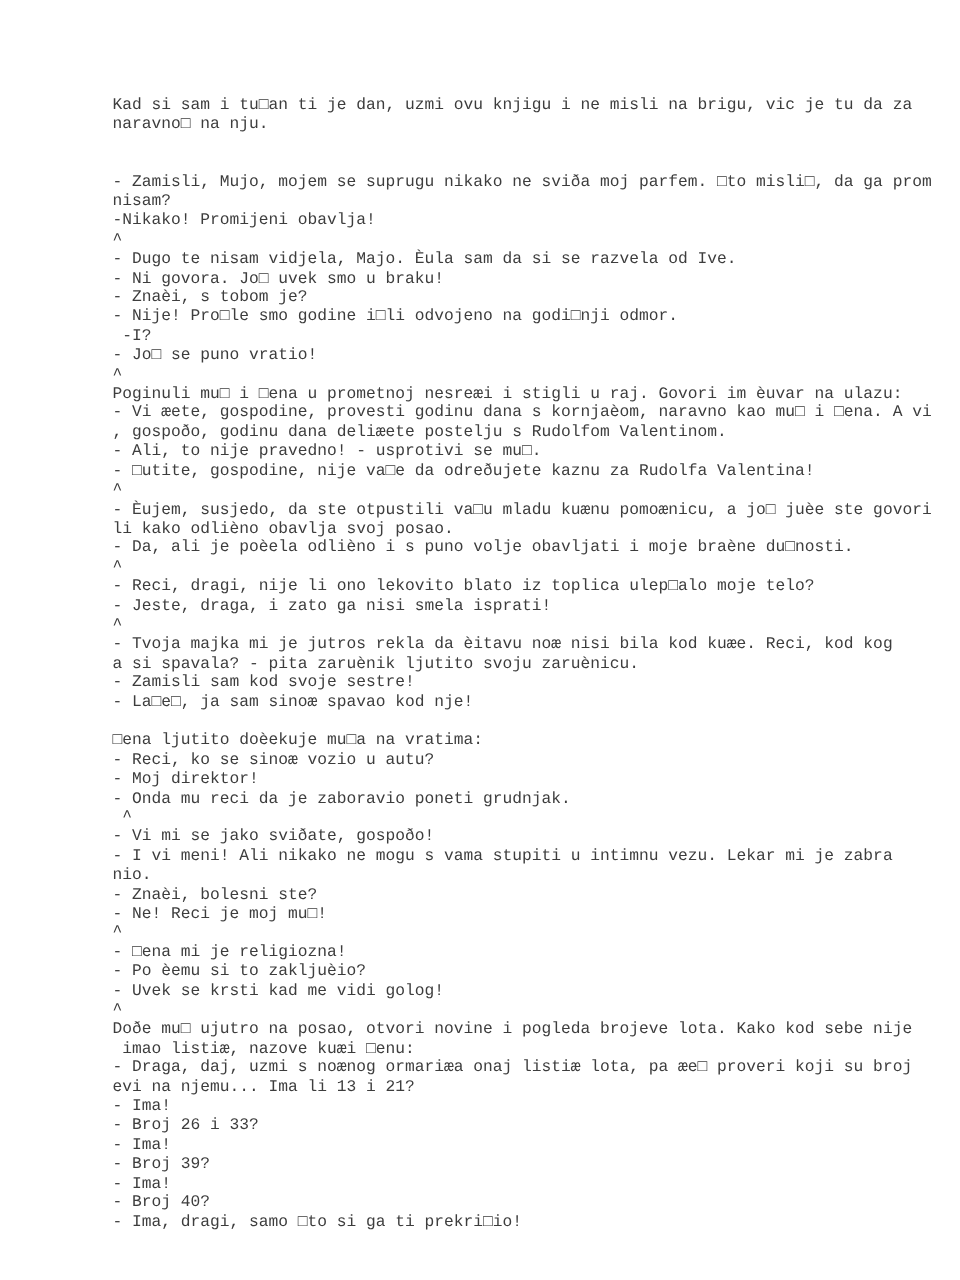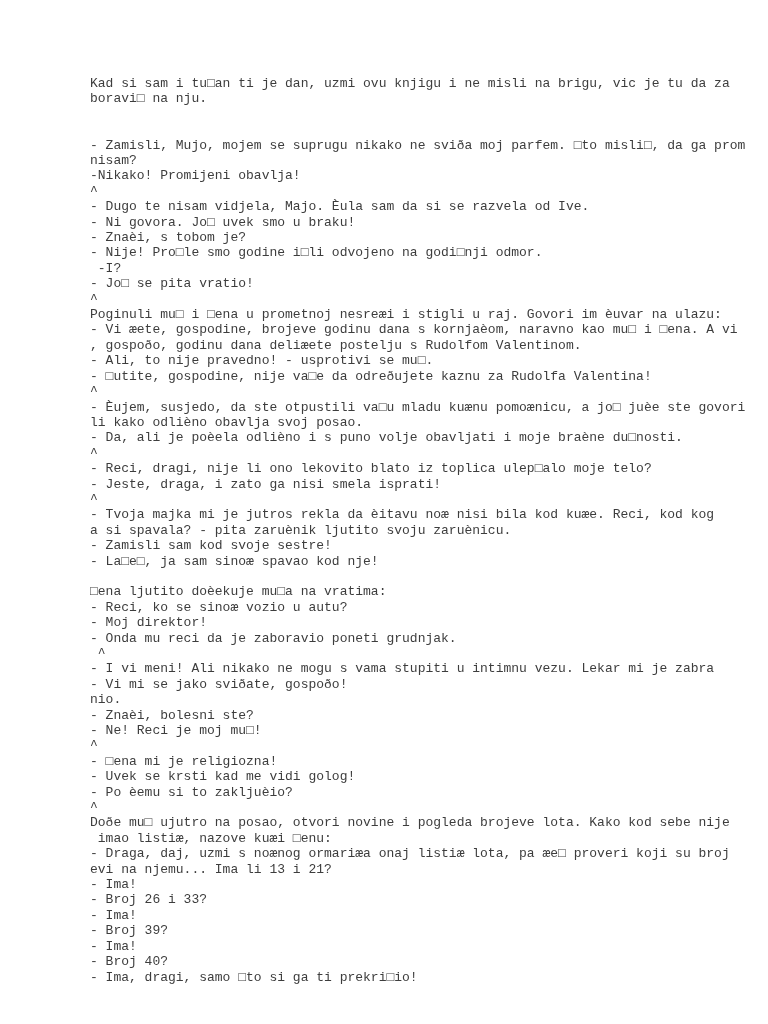--- a/index.html
+++ b/index.html
@@ -34,36 +34,36 @@
     white-space: pre;
     min-height: 15.4px;
   }
 </style>
 </head>
 <body>
 
 <div class="doc-page">
   <div class="doc-text">
       <div class="line">Kad si sam i tu□an ti je dan, uzmi ovu knjigu i ne misli na brigu, vic je tu da za</div>
-      <div class="line">boravi□ na nju.</div>
+      <div class="line">naravno□ na nju.</div>
       <div class="line"></div>
       <div class="line"></div>
       <div class="line">- Zamisli, Mujo, mojem se suprugu nikako ne sviða moj parfem. □to misli□, da ga prom</div>
       <div class="line">nisam?</div>
       <div class="line">-Nikako! Promijeni obavlja!</div>
       <div class="line">^</div>
       <div class="line">- Dugo te nisam vidjela, Majo. Èula sam da si se razvela od Ive.</div>
       <div class="line">- Ni govora. Jo□ uvek smo u braku!</div>
       <div class="line">- Znaèi, s tobom je?</div>
       <div class="line">- Nije! Pro□le smo godine i□li odvojeno na godi□nji odmor.</div>
       <div class="line"> -I?</div>
-      <div class="line">- Jo□ se pita vratio!</div>
+      <div class="line">- Jo□ se puno vratio!</div>
       <div class="line">^</div>
       <div class="line">Poginuli mu□ i □ena u prometnoj nesreæi i stigli u raj. Govori im èuvar na ulazu:</div>
-      <div class="line">- Vi æete, gospodine, brojeve godinu dana s kornjaèom, naravno kao mu□ i □ena. A vi</div>
+      <div class="line">- Vi æete, gospodine, provesti godinu dana s kornjaèom, naravno kao mu□ i □ena. A vi</div>
       <div class="line">, gospoðo, godinu dana deliæete postelju s Rudolfom Valentinom.</div>
       <div class="line">- Ali, to nije pravedno! - usprotivi se mu□.</div>
       <div class="line">- □utite, gospodine, nije va□e da odreðujete kaznu za Rudolfa Valentina!</div>
       <div class="line">^</div>
       <div class="line">- Èujem, susjedo, da ste otpustili va□u mladu kuænu pomoænicu, a jo□ juèe ste govori</div>
       <div class="line">li kako odlièno obavlja svoj posao.</div>
       <div class="line">- Da, ali je poèela odlièno i s puno volje obavljati i moje braène du□nosti.</div>
       <div class="line">^</div>
       <div class="line">- Reci, dragi, nije li ono lekovito blato iz toplica ulep□alo moje telo?</div>
       <div class="line">- Jeste, draga, i zato ga nisi smela isprati!</div>
@@ -71,29 +71,29 @@
       <div class="line">- Tvoja majka mi je jutros rekla da èitavu noæ nisi bila kod kuæe. Reci, kod kog</div>
       <div class="line">a si spavala? - pita zaruènik ljutito svoju zaruènicu.</div>
       <div class="line">- Zamisli sam kod svoje sestre!</div>
       <div class="line">- La□e□, ja sam sinoæ spavao kod nje!</div>
       <div class="line"></div>
       <div class="line">□ena ljutito doèekuje mu□a na vratima:</div>
       <div class="line">- Reci, ko se sinoæ vozio u autu?</div>
       <div class="line">- Moj direktor!</div>
       <div class="line">- Onda mu reci da je zaboravio poneti grudnjak.</div>
       <div class="line"> ^</div>
+      <div class="line">- Vi mi se jako sviðate, gospoðo!</div>
       <div class="line">- I vi meni! Ali nikako ne mogu s vama stupiti u intimnu vezu. Lekar mi je zabra</div>
-      <div class="line">- Vi mi se jako sviðate, gospoðo!</div>
       <div class="line">nio.</div>
       <div class="line">- Znaèi, bolesni ste?</div>
       <div class="line">- Ne! Reci je moj mu□!</div>
       <div class="line">^</div>
       <div class="line">- □ena mi je religiozna!</div>
+      <div class="line">- Po èemu si to zakljuèio?</div>
       <div class="line">- Uvek se krsti kad me vidi golog!</div>
-      <div class="line">- Po èemu si to zakljuèio?</div>
       <div class="line">^</div>
       <div class="line">Doðe mu□ ujutro na posao, otvori novine i pogleda brojeve lota. Kako kod sebe nije</div>
       <div class="line"> imao listiæ, nazove kuæi □enu:</div>
       <div class="line">- Draga, daj, uzmi s noænog ormariæa onaj listiæ lota, pa æe□ proveri koji su broj</div>
       <div class="line">evi na njemu... Ima li 13 i 21?</div>
       <div class="line">- Ima!</div>
       <div class="line">- Broj 26 i 33?</div>
       <div class="line">- Ima!</div>
       <div class="line">- Broj 39?</div>
       <div class="line">- Ima!</div>

